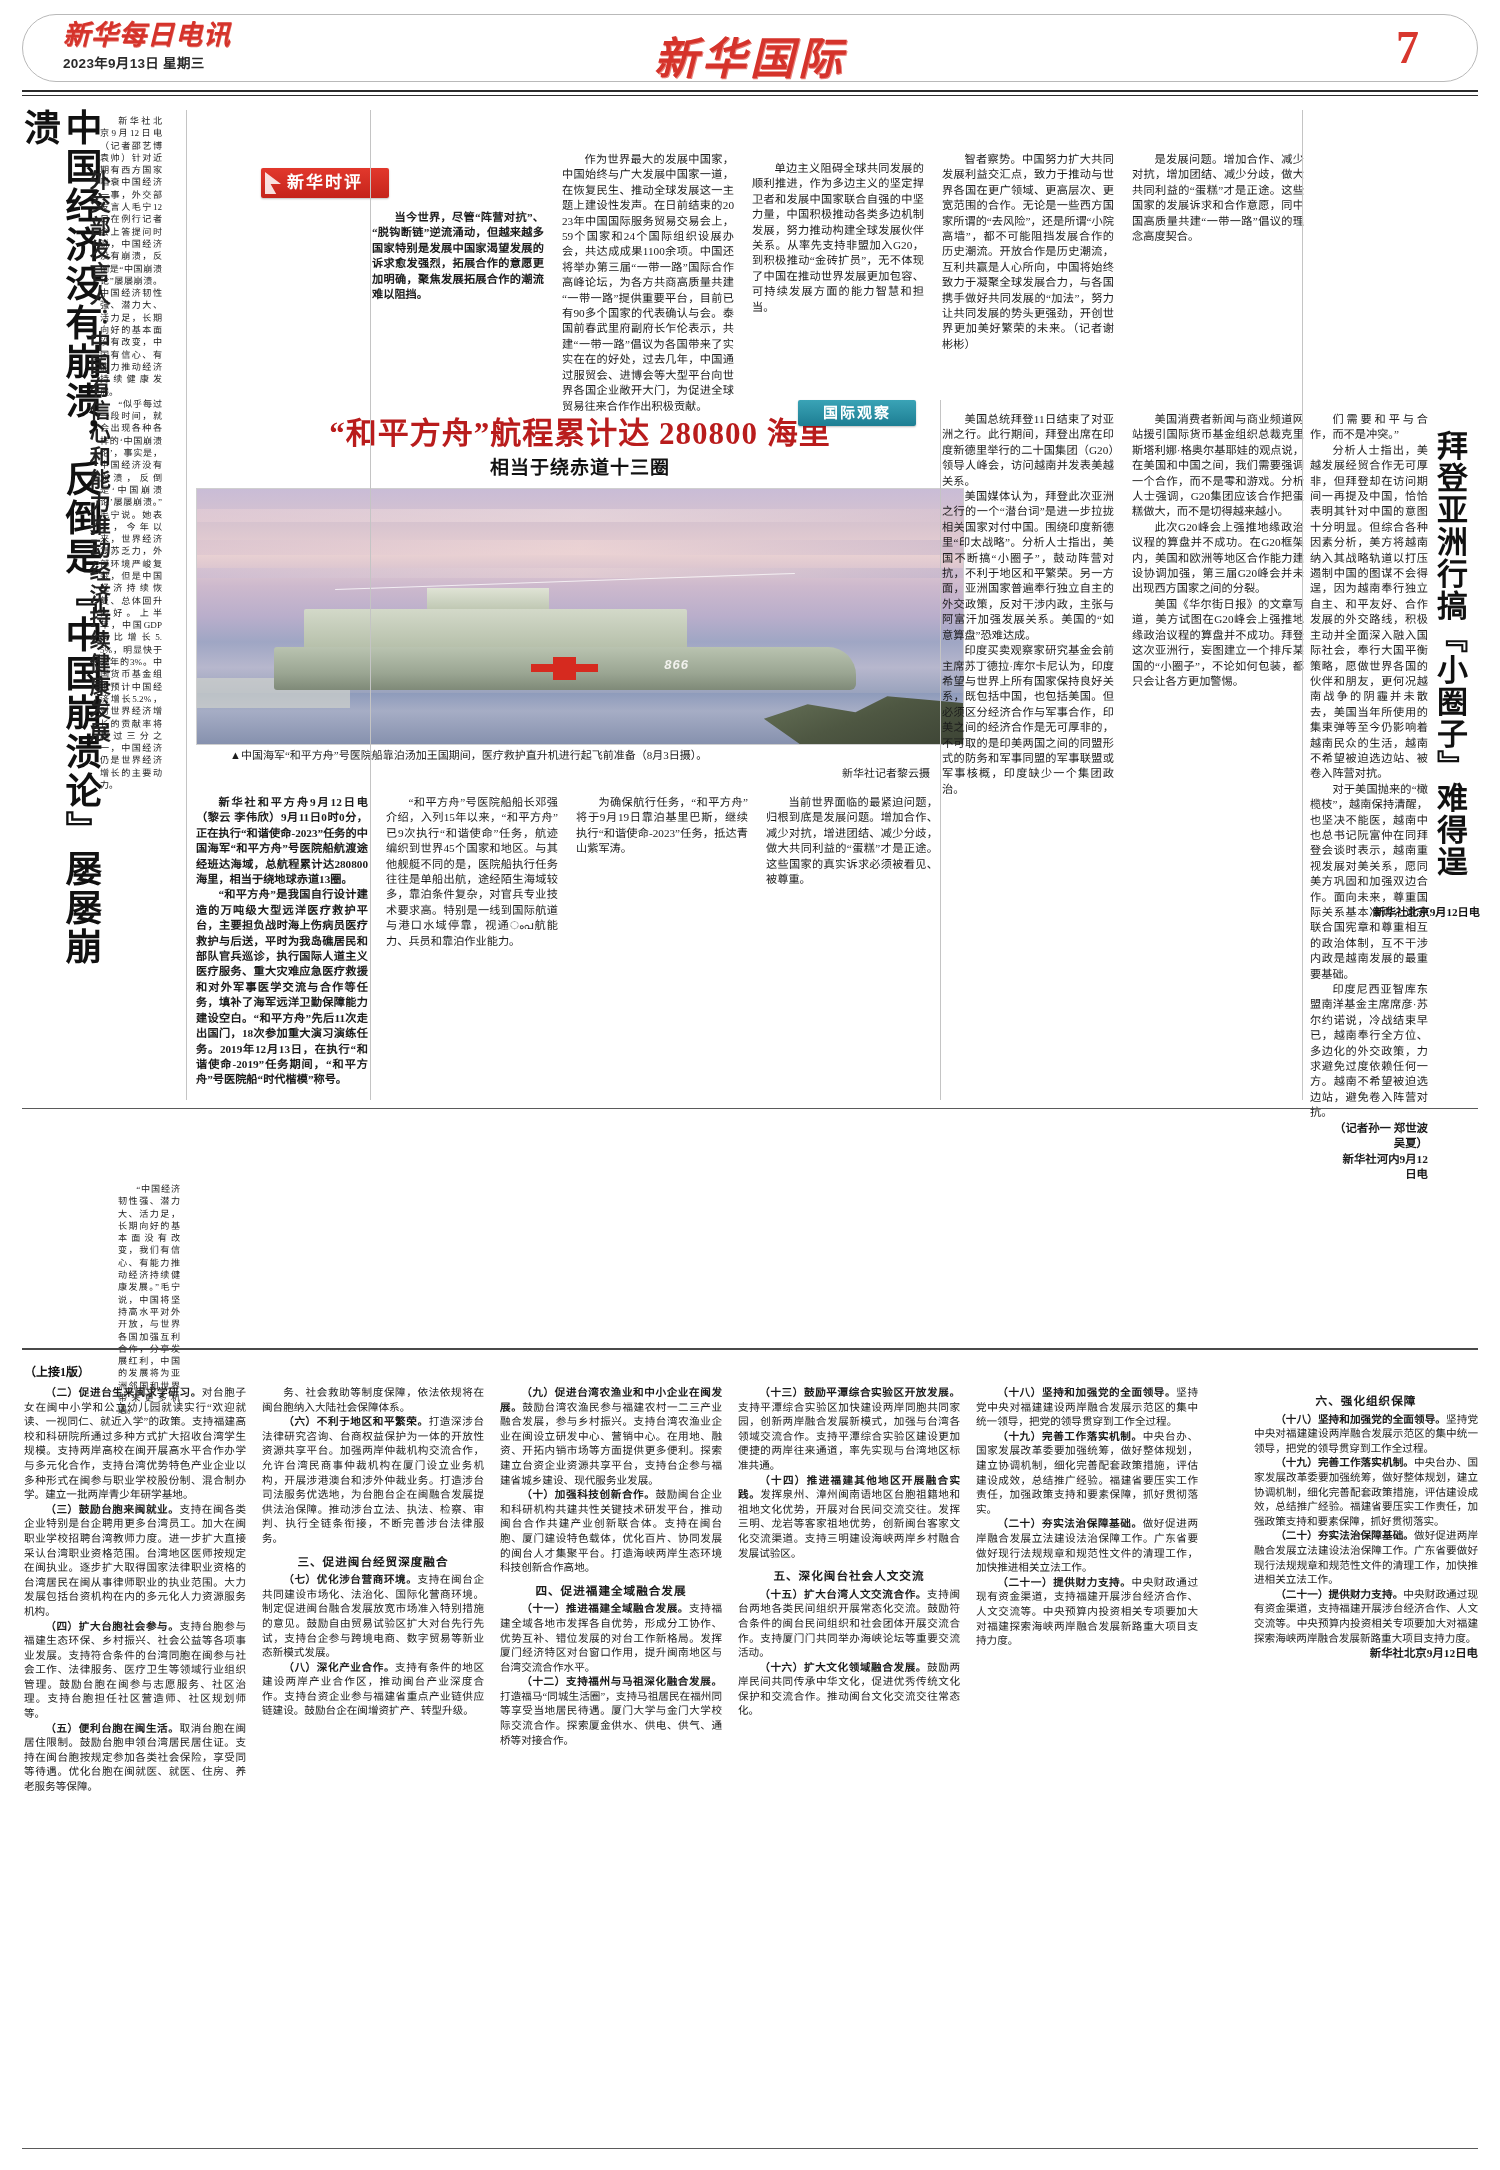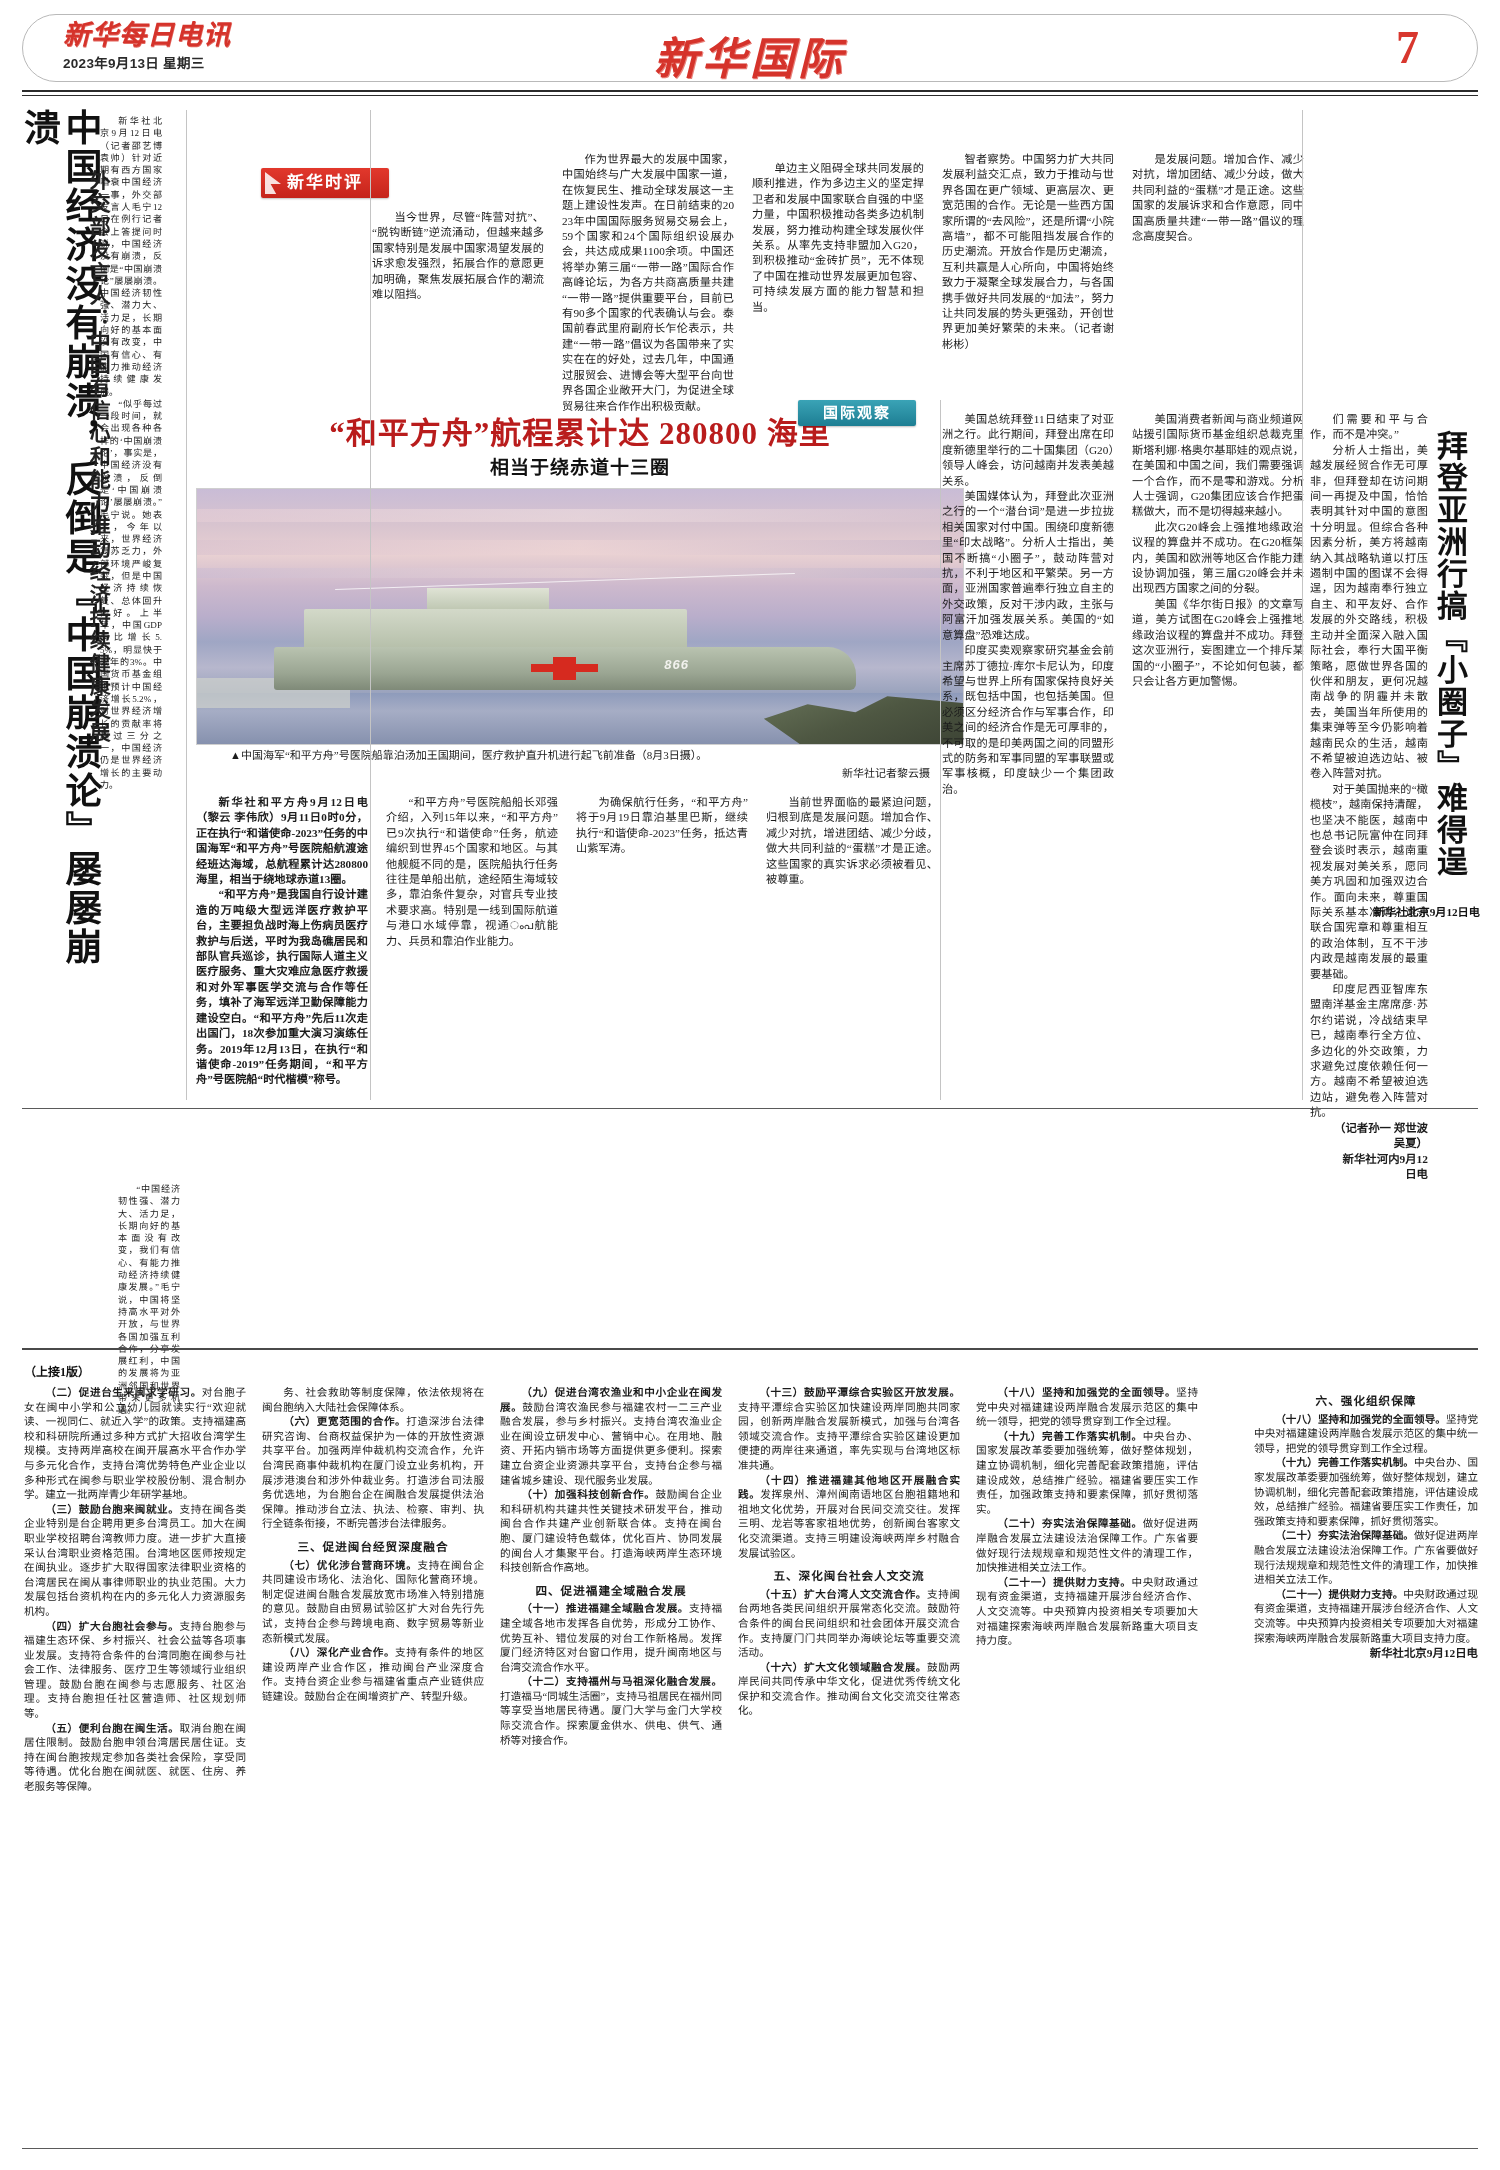--- a/index.html
+++ b/index.html
@@ -212,21 +212,21 @@
     <p>新华社北京9月12日电（记者邵艺博 袁帅）针对近期有西方国家唱衰中国经济一事，外交部发言人毛宁12日在例行记者会上答提问时说，中国经济没有崩溃，反倒是“中国崩溃论”屡屡崩溃。中国经济韧性强、潜力大、活力足，长期向好的基本面没有改变，中国有信心、有能力推动经济持续健康发展。</p>
     <p>“似乎每过一段时间，就会出现各种各样的‘中国崩溃论’，事实是，中国经济没有崩溃，反倒是‘中国崩溃论’屡屡崩溃。”毛宁说。她表示，今年以来，世界经济复苏乏力，外部环境严峻复杂，但是中国经济持续恢复、总体回升向好。上半年，中国GDP同比增长5.5%，明显快于去年的3%。中国货币基金组织预计中国经济增长5.2%，对世界经济增长的贡献率将超过三分之一，中国经济仍是世界经济增长的主要动力。</p>
   </div>
   <div class="left-body2 col-text tiny">
     <p>“中国经济韧性强、潜力大、活力足，长期向好的基本面没有改变，我们有信心、有能力推动经济持续健康发展。”毛宁说，中国将坚持高水平对外开放，与世界各国加强互利合作，分享发展红利，中国的发展将为亚洲邻国和世界带来更多机遇。</p>
   </div>
 
 
   <div class="badge badge-shuping">新华时评</div>
 
-  <div class="tcol c1 col-text" style="top:210px;height:180px;">
+  <div class="tcol c1 col-text" style="top:210px;height:180px;font-weight:bold;">
     <p>当今世界，尽管“阵营对抗”、“脱钩断链”逆流涌动，但越来越多国家特别是发展中国家渴望发展的诉求愈发强烈，拓展合作的意愿更加明确，聚焦发展拓展合作的潮流难以阻挡。</p>
   </div>
   <div class="tcol c2 col-text" style="top:152px;height:238px;">
     <p>作为世界最大的发展中国家，中国始终与广大发展中国家一道，在恢复民生、推动全球发展这一主题上建设性发声。在日前结束的2023年中国国际服务贸易交易会上，59个国家和24个国际组织设展办会，共达成成果1100余项。中国还将举办第三届“一带一路”国际合作高峰论坛，为各方共商高质量共建“一带一路”提供重要平台，目前已有90多个国家的代表确认与会。泰国前春武里府副府长乍伦表示，共建“一带一路”倡议为各国带来了实实在在的好处，过去几年，中国通过服贸会、进博会等大型平台向世界各国企业敞开大门，为促进全球贸易往来合作作出积极贡献。</p>
   </div>
   <div class="tcol c3 col-text" style="top:152px;height:238px;">
     <p>单边主义阻碍全球共同发展的顺利推进，作为多边主义的坚定捍卫者和发展中国家联合自强的中坚力量，中国积极推动各类多边机制发展，努力推动构建全球发展伙伴关系。从率先支持非盟加入G20，到积极推动“金砖扩员”，无不体现了中国在推动世界发展更加包容、可持续发展方面的能力智慧和担当。</p>
   </div>
   <div class="tcol c4 col-text" style="top:152px;height:238px;">
     <p>智者察势。中国努力扩大共同发展利益交汇点，致力于推动与世界各国在更广领域、更高层次、更宽范围的合作。无论是一些西方国家所谓的“去风险”，还是所谓“小院高墙”，都不可能阻挡发展合作的历史潮流。开放合作是历史潮流，互利共赢是人心所向，中国将始终致力于凝聚全球发展合力，与各国携手做好共同发展的“加法”，努力让共同发展的势头更强劲，开创世界更加美好繁荣的未来。（记者谢彬彬）</p>
@@ -311,21 +311,21 @@
       <p><span class="lead">（二）促进台生来闽求学研习。</span><span>对台胞子女在闽中小学和公立幼儿园就读实行“欢迎就读、一视同仁、就近入学”的政策。支持福建高校和科研院所通过多种方式扩大招收台湾学生规模。支持两岸高校在闽开展高水平合作办学与多元化合作，支持台湾优势特色产业企业以多种形式在闽参与职业学校股份制、混合制办学。建立一批两岸青少年研学基地。</span></p>
       <p><span class="lead">（三）鼓励台胞来闽就业。</span><span>支持在闽各类企业特别是台企聘用更多台湾员工。加大在闽职业学校招聘台湾教师力度。进一步扩大直接采认台湾职业资格范围。台湾地区医师按规定在闽执业。逐步扩大取得国家法律职业资格的台湾居民在闽从事律师职业的执业范围。大力发展包括台资机构在内的多元化人力资源服务机构。</span></p>
       <p><span class="lead">（四）扩大台胞社会参与。</span><span>支持台胞参与福建生态环保、乡村振兴、社会公益等各项事业发展。支持符合条件的台湾同胞在闽参与社会工作、法律服务、医疗卫生等领域行业组织管理。鼓励台胞在闽参与志愿服务、社区治理。支持台胞担任社区营造师、社区规划师等。</span></p>
       <p><span class="lead">（五）便利台胞在闽生活。</span><span>取消台胞在闽居住限制。鼓励台胞申领台湾居民居住证。支持在闽台胞按规定参加各类社会保险，享受同等待遇。优化台胞在闽就医、就医、住房、养老服务等保障。</span></p>
     </div>
   </div>
 
   <div class="dcol" style="left:262px;">
     <div class="col-text">
       <p><span>务、社会救助等制度保障，依法依规将在闽台胞纳入大陆社会保障体系。</span></p>
-      <p><span class="lead">（六）更宽范围的合作。</span><span>打造深涉台法律研究咨询、台商权益保护为一体的开放性资源共享平台。加强两岸仲裁机构交流合作，允许台湾民商事仲裁机构在厦门设立业务机构，开展涉港澳台和涉外仲裁业务。打造涉台司法服务优选地，为台胞台企在闽融合发展提供法治保障。推动涉台立法、执法、检察、审判、执行全链条衔接，不断完善涉台法律服务。</span></p>
+      <p><span class="lead">（六）不利于地区和平繁荣。</span><span>打造深涉台法律研究咨询、台商权益保护为一体的开放性资源共享平台。加强两岸仲裁机构交流合作，允许台湾民商事仲裁机构在厦门设立业务机构，开展涉港澳台和涉外仲裁业务。打造涉台司法服务优选地，为台胞台企在闽融合发展提供法治保障。推动涉台立法、执法、检察、审判、执行全链条衔接，不断完善涉台法律服务。</span></p>
       <h4>三、促进闽台经贸深度融合</h4>
       <p><span class="lead">（七）优化涉台营商环境。</span><span>支持在闽台企共同建设市场化、法治化、国际化营商环境。制定促进闽台融合发展放宽市场准入特别措施的意见。鼓励自由贸易试验区扩大对台先行先试，支持台企参与跨境电商、数字贸易等新业态新模式发展。</span></p>
       <p><span class="lead">（八）深化产业合作。</span><span>支持有条件的地区建设两岸产业合作区，推动闽台产业深度合作。支持台资企业参与福建省重点产业链供应链建设。鼓励台企在闽增资扩产、转型升级。</span></p>
     </div>
   </div>
 
   <div class="dcol" style="left:500px;">
     <div class="col-text">
       <p><span class="lead">（九）促进台湾农渔业和中小企业在闽发展。</span><span>鼓励台湾农渔民参与福建农村一二三产业融合发展，参与乡村振兴。支持台湾农渔业企业在闽设立研发中心、营销中心。在用地、融资、开拓内销市场等方面提供更多便利。探索建立台资企业资源共享平台，支持台企参与福建省城乡建设、现代服务业发展。</span></p>
       <p><span class="lead">（十）加强科技创新合作。</span><span>鼓励闽台企业和科研机构共建共性关键技术研发平台，推动闽台合作共建产业创新联合体。支持在闽台胞、厦门建设特色载体，优化百片、协同发展的闽台人才集聚平台。打造海峡两岸生态环境科技创新合作高地。</span></p>

